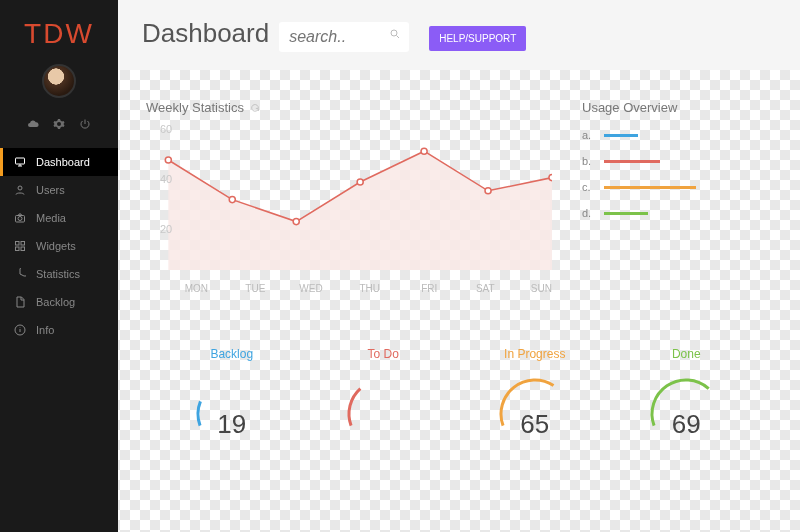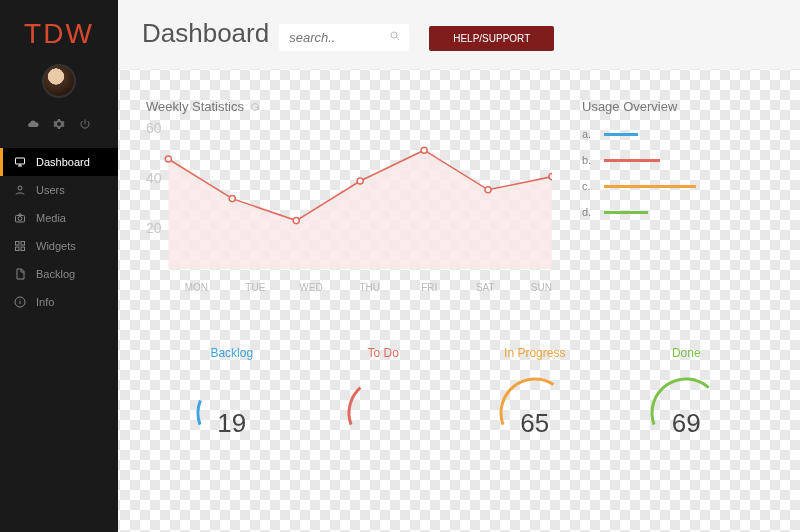--- a/index.html
+++ b/index.html
@@ -11,32 +11,32 @@
 .top-icons{display:flex;justify-content:center;gap:14px;padding:6px 0 14px;color:#777}
 .top-icons svg{width:12px;height:12px}
 .nav{list-style:none}
 .nav-item{display:flex;align-items:center;gap:10px;padding:8px 14px;color:#888;font-size:11px;cursor:pointer}
 .nav-item.active{background:#000;color:#fff;border-left:3px solid #f39c1f;padding-left:11px}
 .nav-item svg{width:12px;height:12px;flex-shrink:0}
 .main{flex:1;display:flex;flex-direction:column}
 .header{background:#f5f5f5;padding:18px 24px;display:flex;align-items:baseline;gap:10px}
 .header h1{font-size:26px;font-weight:300;color:#555}
 .header .sub{font-size:12px;color:#aaa;flex:1}
-.search{background:#fff;border:none;border-radius:3px;padding:6px 28px 6px 10px;font-size:13px;width:130px;color:#aaa;font-style:italic}
+.search{background:#fff;border:none;border-radius:3px;padding:6px 28px 6px 10px;font-size:16px;width:130px;color:#aaa;font-style:italic}
 .search-wrap{position:relative}
 .search-wrap svg{position:absolute;right:8px;top:6px;width:12px;height:12px;color:#bbb}
-.help{background:#7f1d1d;color:#fff;border:none;padding:7px 24px;font-size:10px;border-radius:2px;margin-left:10px;cursor:pointer}
+.help{background:#8b5cf6;color:#fff;border:none;padding:7px 10px;font-size:10px;border-radius:2px;margin-left:10px;cursor:pointer}
 .content{flex:1;padding:30px 28px 20px;display:flex;flex-direction:column;gap:40px}
 .row1{display:flex;gap:30px}
 .panel-title{font-size:13px;color:#777;font-weight:400;margin-bottom:14px;display:flex;align-items:center;gap:6px}
 .panel-title svg{width:10px;height:10px}
 .weekly{flex:1}
 .chart-wrap{position:relative;height:150px}
 .chart-wrap svg{width:100%;height:100%}
-.ylab{position:absolute;left:0;font-size:14px;color:#c8c8c8;transform:translateY(-50%)}
+.ylab{position:absolute;left:14px;font-size:11px;color:#c8c8c8;transform:translateY(-50%)}
 .xlabs{display:flex;justify-content:space-between;padding-left:22px;margin-top:4px}
 .xlabs span{font-size:10px;color:#bbb;width:40px;text-align:right}
 .usage{width:190px}
 .bar-row{display:flex;align-items:center;gap:8px;margin-bottom:14px;font-size:11px;color:#888}
 .bar-row .lbl{width:14px}
 .bar-row .bar{height:3px}
 .gauges{display:flex;justify-content:space-around;padding:13px 10px}
 .gauge{text-align:center;width:120px}
 .gauge-title{font-size:12px;margin-bottom:8px}
 .gauge-svg{width:90px;height:60px;margin:0 auto}
@@ -84,20 +84,26 @@
           <span>Media</span>
         </li>
         <li class="nav-item">
           <svg viewBox="0 0 24 24" fill="none" stroke="currentColor" stroke-width="2">
             <rect x="3" y="3" width="7" height="7"></rect>
             <rect x="14" y="3" width="7" height="7"></rect>
             <rect x="3" y="14" width="7" height="7"></rect>
             <rect x="14" y="14" width="7" height="7"></rect>
           </svg>
           <span>Widgets</span>
+        </li>
+        <li class="nav-item">
+          <svg viewBox="0 0 24 24" fill="none" stroke="currentColor" stroke-width="2">
+            <path d="M12 2v10l8 4A10 10 0 1012 2z"></path>
+          </svg>
+          <span>Statistics</span>
         </li>
         <li class="nav-item">
           <svg viewBox="0 0 24 24" fill="none" stroke="currentColor" stroke-width="2">
             <path d="M6 2h9l5 5v15H6z"></path>
             <path d="M14 2v6h6"></path>
           </svg>
           <span>Backlog</span>
         </li>
         <li class="nav-item">
           <svg viewBox="0 0 24 24" fill="none" stroke="currentColor" stroke-width="2">

